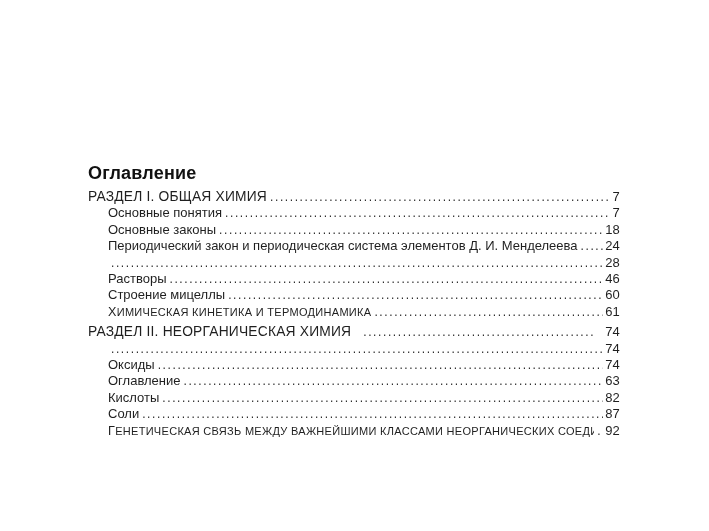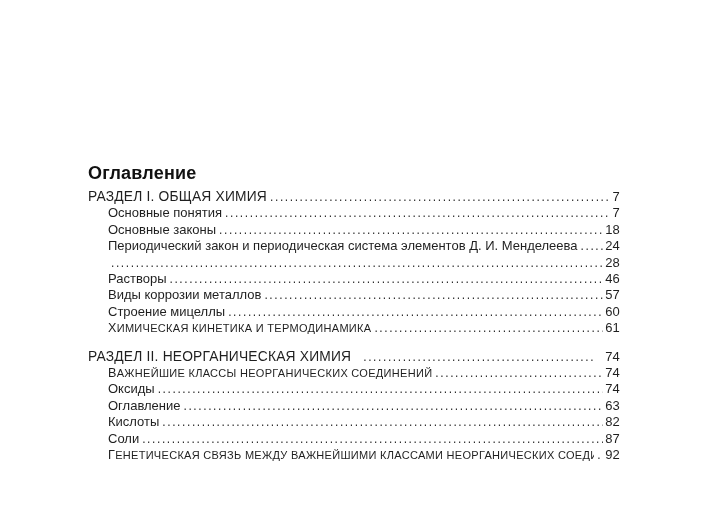--- a/index.html
+++ b/index.html
@@ -32,21 +32,21 @@
     align-items: baseline;
     line-height: 15.4px;
     font-size: 13px;
     white-space: nowrap;
   }
   .row.section {
     font-size: 13.8px;
     letter-spacing: 0.2px;
   }
   .row.section.not-first {
-    margin-top: 12px;
+    margin-top: 4px;
     gap: 9px;
   }
   .row.level1 { padding-left: 20px; }
   .row.sc { font-size: 11px; letter-spacing: 0.3px; }
   .row.sc .t::first-letter { font-size: 12.6px; }
   .t { flex: 0 1 auto; overflow: hidden; }
   .dots {
     flex: 1 1 0;
     overflow: hidden;
     margin: 0 2px 0 3px;
@@ -90,41 +90,35 @@
         <div class="row level1">
           <span class="dots"></span>
           <span class="num">28</span>
         </div>
         <div class="row level1">
           <span class="t">Растворы</span>
           <span class="dots"></span>
           <span class="num">46</span>
         </div>
         <div class="row level1">
-          <span class="t">Виды коррозии металлов</span>
-          <span class="dots"></span>
-          <span class="num">57</span>
-        </div>
-        <div class="row level1">
           <span class="t">Строение мицеллы</span>
           <span class="dots"></span>
           <span class="num">60</span>
         </div>
         <div class="row level1 sc">
           <span class="t">ХИМИЧЕСКАЯ КИНЕТИКА И ТЕРМОДИНАМИКА</span>
           <span class="dots"></span>
           <span class="num">61</span>
         </div>
         <div class="row section not-first">
           <span class="t">РАЗДЕЛ II. НЕОРГАНИЧЕСКАЯ ХИМИЯ</span>
           <span class="dots"></span>
           <span class="num">74</span>
         </div>
         <div class="row level1 sc">
-          <span class="t">ВАЖНЕЙШИЕ КЛАССЫ НЕОРГАНИЧЕСКИХ СОЕДИНЕНИЙ</span>
           <span class="dots"></span>
           <span class="num">74</span>
         </div>
         <div class="row level1">
           <span class="t">Оксиды</span>
           <span class="dots"></span>
           <span class="num">74</span>
         </div>
         <div class="row level1">
           <span class="t">Оглавление</span>

